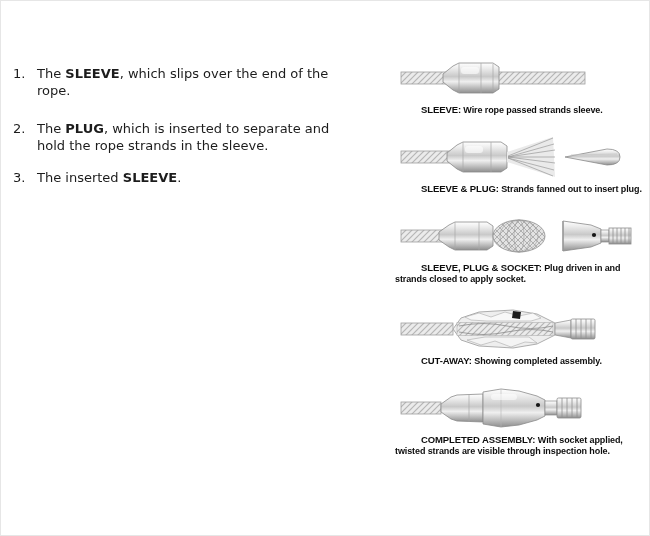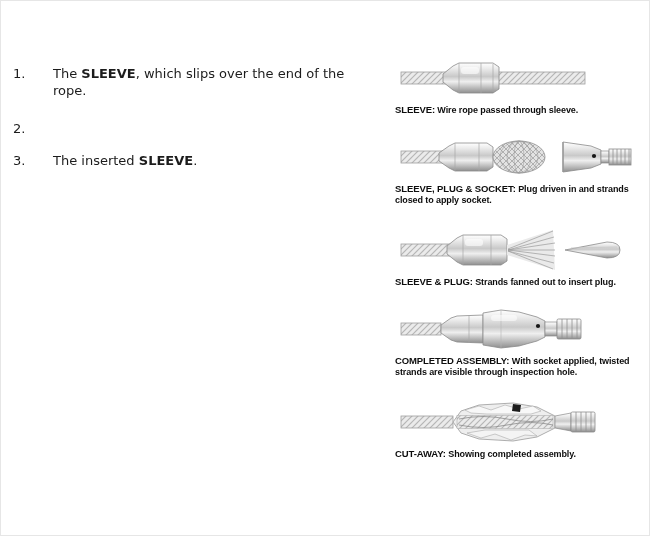--- a/index.html
+++ b/index.html
@@ -10,34 +10,34 @@
   }
   
   .left-col{
     position:absolute;left:12px;top:64px;width:350px;
     color:#1c1c1c;font-size:13px;line-height:17px;
   }
   .list-item{display:flex;}
   .list-item.item-1{margin-bottom:21px;}
   .list-item.item-2{margin-bottom:15px;}
   .item-number{flex:0 0 24px;width:24px;}
-  .item-text{width:294px;margin-left:16px;}
+  .item-text{width:294px;}
   .item-text b{font-weight:bold;}
   .item-line2:empty{display:none;}
   
   .right-col{position:absolute;left:394px;top:54px;width:252px;}
   .figure{margin-bottom:18px;}
   .figure.cap2{margin-bottom:21px;}
   .figure svg{display:block;margin-bottom:3px;}
   .fig-caption{
     font-family:"Liberation Sans",sans-serif;
     font-size:9px;font-weight:bold;line-height:11px;
     color:#0d0d0d;letter-spacing:-0.1px;width:250px;
   }
-  .cap-label{font-size:9.5px;}
+  .cap-label{font-size:9.5px;margin-left:26px;}
   .defs-holder{position:absolute;width:0;height:0;overflow:hidden;}
 </style>
 </head>
 <body>
 
 <div class="page">
 
   <svg class="defs-holder" aria-hidden="true">
     <defs>
       <linearGradient id="mg" x1="0" y1="0" x2="0" y2="1">
@@ -60,20 +60,21 @@
 
   <div class="left-col">
 
     <div class="list-item item-1">
       <span class="item-number">1.</span>
       <span class="item-text"><span>The </span><b>SLEEVE</b><span>, which slips over the end of the rope.</span></span>
     </div>
 
     <div class="list-item item-2">
       <span class="item-number">2.</span>
+      <span class="item-text"><span>The </span><b>PLUG</b><span>, which is inserted to separate and hold the rope strands in the sleeve.</span></span>
     </div>
 
     <div class="list-item item-3">
       <span class="item-number">3.</span>
       <span class="item-text"><span>The inserted </span><b>SLEEVE</b><span>.</span></span>
     </div>
 
   </div>
 
   <div class="right-col">
@@ -84,21 +85,46 @@
           <rect x="6" y="17" width="184" height="12" fill="url(#rp)" stroke="#9f9f9f" stroke-width="0.8"></rect>
         </g>
         <g>
           <path d="M48,19 L58,11 L64,8 L98,8 L104,12 L104,34 L98,38 L64,38 L58,35 L48,27 Z" fill="url(#mg)" stroke="#8a8a8a" stroke-width="0.8"></path>
           <path d="M64,8 L64,38 M86,8 L86,38 M98,9 L98,37" stroke="#a8a8a8" stroke-width="0.7" fill="none"></path>
           <rect x="66" y="12" width="18" height="7" rx="3" fill="#ffffff" opacity="0.6"></rect>
         </g>
       </svg>
       <div class="fig-caption">
         <span class="cap-label">SLEEVE:</span>
-        <span class="cap-text">Wire rope passed through sleeve.</span>
+        <span class="cap-text">Wire rope passed strands sleeve.</span>
+      </div>
+    </div>
+
+    <div class="figure">
+      <svg width="250" height="46" viewBox="0 0 250 46">
+        <g>
+          <rect x="6" y="17" width="52" height="12" fill="url(#rp)" stroke="#9f9f9f" stroke-width="0.8"></rect>
+        </g>
+        <g>
+          <path d="M52,19 L62,11 L68,8 L106,8 L112,12 L112,34 L106,38 L68,38 L62,35 L52,27 Z" fill="url(#mg)" stroke="#8a8a8a" stroke-width="0.8"></path>
+          <path d="M68,8 L68,38 M96,8 L96,38" stroke="#a8a8a8" stroke-width="0.7" fill="none"></path>
+          <rect x="70" y="12" width="18" height="7" rx="3" fill="#ffffff" opacity="0.6"></rect>
+        </g>
+        <g>
+          <polygon points="112,18 158,3 160,43 112,28" fill="#eaeaea"></polygon>
+          <path d="M113,22 L158,4 M113,23 L159,10 M113,23 L160,16 M113,23 L160,23 M113,23 L160,29 M113,24 L159,36 M113,24 L158,42" stroke="#9a9a9a" stroke-width="0.7" fill="none"></path>
+        </g>
+        <g>
+          <path d="M170,23 L212,15 Q225,15 225,23 Q225,31 212,31 Z" fill="url(#mg)" stroke="#8a8a8a" stroke-width="0.8"></path>
+          <path d="M176,21 L222,20" stroke="#c9c9c9" stroke-width="0.8" fill="none"></path>
+        </g>
+      </svg>
+      <div class="fig-caption">
+        <span class="cap-label">SLEEVE &amp; PLUG:</span>
+        <span class="cap-text">Strands fanned out to insert plug.</span>
       </div>
     </div>
 
     <div class="figure cap2">
       <svg width="250" height="46" viewBox="0 0 250 46">
         <g>
           <rect x="6" y="17" width="44" height="12" fill="url(#rp)" stroke="#9f9f9f" stroke-width="0.8"></rect>
         </g>
         <g>
           <path d="M44,19 L54,12 L60,9 L92,9 L98,13 L98,33 L92,37 L60,37 L54,34 L44,27 Z" fill="url(#mg)" stroke="#8a8a8a" stroke-width="0.8"></path>
@@ -124,36 +150,36 @@
         <span class="cap-text">Plug driven in and strands closed to apply socket.</span>
       </div>
     </div>
 
     <div class="figure">
       <svg width="250" height="46" viewBox="0 0 250 46">
         <g>
           <rect x="6" y="17" width="52" height="12" fill="url(#rp)" stroke="#9f9f9f" stroke-width="0.8"></rect>
         </g>
         <g>
-          <path d="M52,19 L62,11 L68,8 L106,8 L112,12 L112,34 L106,38 L68,38 L62,35 L52,27 Z" fill="url(#mg)" stroke="#8a8a8a" stroke-width="0.8"></path>
-          <path d="M68,8 L68,38 M96,8 L96,38" stroke="#a8a8a8" stroke-width="0.7" fill="none"></path>
-          <rect x="70" y="12" width="18" height="7" rx="3" fill="#ffffff" opacity="0.6"></rect>
-        </g>
-        <g>
-          <polygon points="112,18 158,3 160,43 112,28" fill="#eaeaea"></polygon>
-          <path d="M113,22 L158,4 M113,23 L159,10 M113,23 L160,16 M113,23 L160,23 M113,23 L160,29 M113,24 L159,36 M113,24 L158,42" stroke="#9a9a9a" stroke-width="0.7" fill="none"></path>
-        </g>
-        <g>
-          <path d="M170,23 L212,15 Q225,15 225,23 Q225,31 212,31 Z" fill="url(#mg)" stroke="#8a8a8a" stroke-width="0.8"></path>
-          <path d="M176,21 L222,20" stroke="#c9c9c9" stroke-width="0.8" fill="none"></path>
-        </g>
-      </svg>
-      <div class="fig-caption">
-        <span class="cap-label">SLEEVE &amp; PLUG:</span>
-        <span class="cap-text">Strands fanned out to insert plug.</span>
+          <path d="M58,23 L66,12 L84,6 L118,4 L142,8 L152,13 L160,17 L160,29 L152,33 L142,38 L118,42 L84,40 L66,34 Z" fill="#eeeeee" stroke="#9a9a9a" stroke-width="0.8"></path>
+          <rect x="62" y="16.5" width="96" height="13" fill="url(#rp)" stroke="#a5a5a5" stroke-width="0.5"></rect>
+          <path d="M64,20 Q88,15 112,20 T158,20 M64,26 Q88,31 112,26 T158,26" stroke="#8c8c8c" stroke-width="0.8" fill="none"></path>
+          <polygon points="70,11 84,7 96,11 110,6 124,10 138,7 146,12 136,15 92,15 76,14" fill="#f8f8f8" stroke="#9c9c9c" stroke-width="0.5"></polygon>
+          <polygon points="72,34 86,39 100,35 116,41 130,36 142,37 134,31 90,31" fill="#f4f4f4" stroke="#9c9c9c" stroke-width="0.5"></polygon>
+          <polygon points="118,5 126,6 125,13 117,12" fill="#1c1c1c"></polygon>
+        </g>
+        <g>
+          <polygon points="160,17 176,14 176,32 160,29" fill="url(#mg)" stroke="#8a8a8a" stroke-width="0.7"></polygon>
+          <rect x="176" y="13" width="24" height="20" rx="1.5" fill="url(#mg)" stroke="#8a8a8a" stroke-width="0.8"></rect>
+          <path d="M181,13 V33 M186,13 V33 M191,13 V33 M196,13 V33" stroke="#8f8f8f" stroke-width="0.8" fill="none"></path>
+        </g>
+      </svg>
+      <div class="fig-caption">
+        <span class="cap-label">CUT-AWAY:</span>
+        <span class="cap-text">Showing completed assembly.</span>
       </div>
     </div>
 
     <div class="figure cap2">
       <svg width="250" height="46" viewBox="0 0 250 46">
         <g>
           <rect x="6" y="17" width="40" height="12" fill="url(#rp)" stroke="#9f9f9f" stroke-width="0.8"></rect>
         </g>
         <g>
           <path d="M46,19 L56,12 L62,10 L88,9 L88,37 L62,36 L56,34 L46,27 Z" fill="url(#mg)" stroke="#8a8a8a" stroke-width="0.8"></path>
@@ -168,39 +194,14 @@
           <rect x="162" y="13" width="24" height="20" rx="1.5" fill="url(#mg)" stroke="#8a8a8a" stroke-width="0.8"></rect>
           <path d="M167,13 V33 M172,13 V33 M177,13 V33 M182,13 V33" stroke="#8f8f8f" stroke-width="0.8" fill="none"></path>
         </g>
       </svg>
       <div class="fig-caption">
         <span class="cap-label">COMPLETED ASSEMBLY:</span>
         <span class="cap-text">With socket applied, twisted strands are visible through inspection hole.</span>
       </div>
     </div>
 
-    <div class="figure">
-      <svg width="250" height="46" viewBox="0 0 250 46">
-        <g>
-          <rect x="6" y="17" width="52" height="12" fill="url(#rp)" stroke="#9f9f9f" stroke-width="0.8"></rect>
-        </g>
-        <g>
-          <path d="M58,23 L66,12 L84,6 L118,4 L142,8 L152,13 L160,17 L160,29 L152,33 L142,38 L118,42 L84,40 L66,34 Z" fill="#eeeeee" stroke="#9a9a9a" stroke-width="0.8"></path>
-          <rect x="62" y="16.5" width="96" height="13" fill="url(#rp)" stroke="#a5a5a5" stroke-width="0.5"></rect>
-          <path d="M64,20 Q88,15 112,20 T158,20 M64,26 Q88,31 112,26 T158,26" stroke="#8c8c8c" stroke-width="0.8" fill="none"></path>
-          <polygon points="70,11 84,7 96,11 110,6 124,10 138,7 146,12 136,15 92,15 76,14" fill="#f8f8f8" stroke="#9c9c9c" stroke-width="0.5"></polygon>
-          <polygon points="72,34 86,39 100,35 116,41 130,36 142,37 134,31 90,31" fill="#f4f4f4" stroke="#9c9c9c" stroke-width="0.5"></polygon>
-          <polygon points="118,5 126,6 125,13 117,12" fill="#1c1c1c"></polygon>
-        </g>
-        <g>
-          <polygon points="160,17 176,14 176,32 160,29" fill="url(#mg)" stroke="#8a8a8a" stroke-width="0.7"></polygon>
-          <rect x="176" y="13" width="24" height="20" rx="1.5" fill="url(#mg)" stroke="#8a8a8a" stroke-width="0.8"></rect>
-          <path d="M181,13 V33 M186,13 V33 M191,13 V33 M196,13 V33" stroke="#8f8f8f" stroke-width="0.8" fill="none"></path>
-        </g>
-      </svg>
-      <div class="fig-caption">
-        <span class="cap-label">CUT-AWAY:</span>
-        <span class="cap-text">Showing completed assembly.</span>
-      </div>
-    </div>
-
   </div>
 </div>
 
 </body></html>

